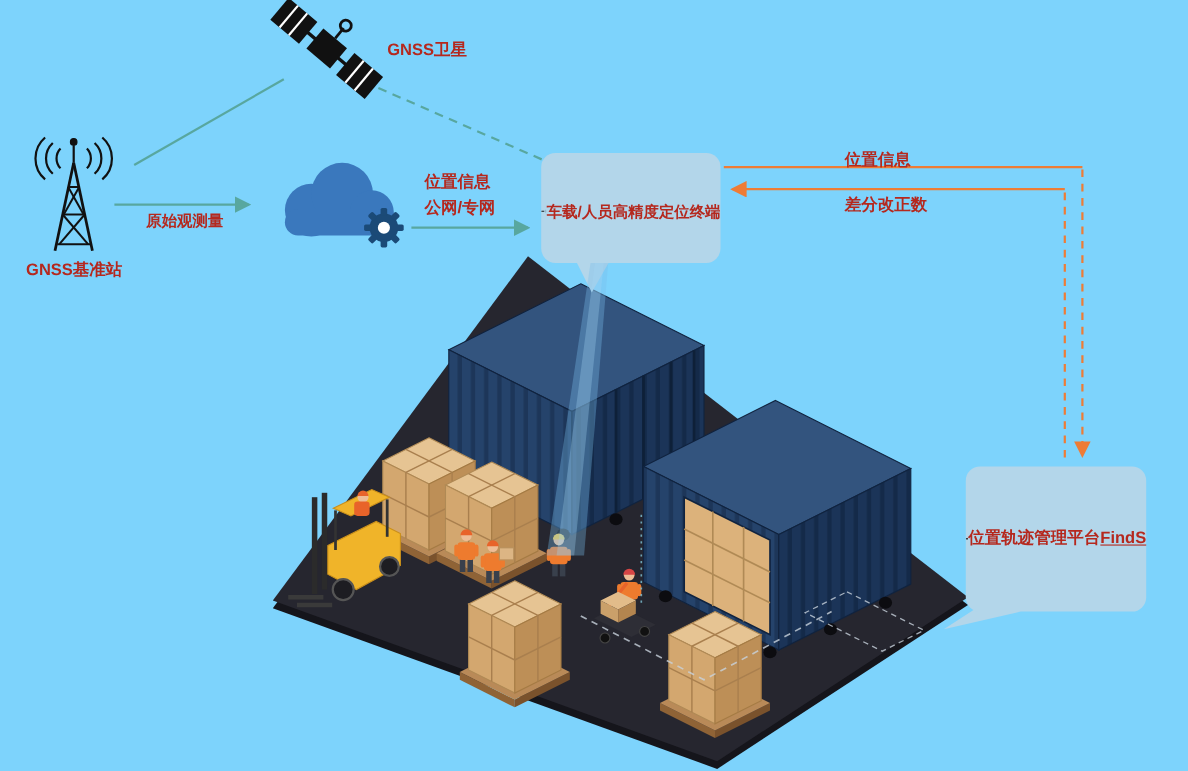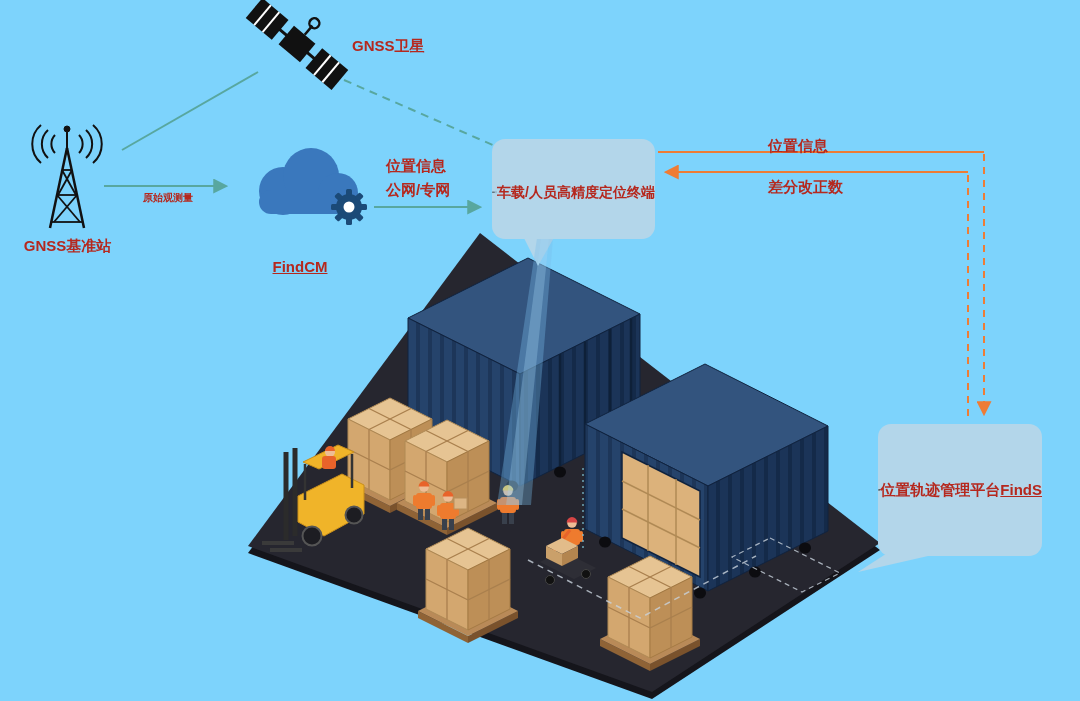--- a/index.html
+++ b/index.html
@@ -229,22 +229,21 @@
     <polygon points="858,572 892,550 928,556" fill="#b3d6ea"></polygon>
     <polygon points="522,234 556,234 538,266" fill="#b3d6ea"></polygon>
     <g>
       <polygon points="537,238 553,238 531,505 497,505" fill="rgba(120,190,235,0.35)"></polygon>
       <polygon points="541,238 549,238 522,505 506,505" fill="rgba(165,215,245,0.3)"></polygon>
     </g>
   </svg>
 
   <div class="lbl" style="left:352px; top:36px;">GNSS卫星</div>
   <div class="lbl center" style="left:10px; top:236px; width:115px;">GNSS基准站</div>
-  <div class="lbl center" style="left:118px; top:191px; width:100px; font-size:10px;">原始观测量</div>
-  <div class="lbl center u" style="left:212px; top:257px; width:176px;">FindCM</div>
+  <div class="lbl center" style="left:118px; top:191px; width:100px; font-size:14px;">原始观测量</div>
   <div class="lbl" style="left:386px; top:156px;">位置信息</div>
   <div class="lbl" style="left:386px; top:180px;">公网/专网</div>
   <div class="lbl" style="left:768px; top:136px;text-align:right;">位置信息</div>
   <div class="lbl" style="left:768px; top:177px;">差分改正数</div>
 
   <div class="bubble" style="left:492px; top:139px; width:163px; height:100px; padding-top:6px;">
     <svg width="142" height="52" viewBox="0 0 142 52">
       <rect x="4" y="16" width="72" height="21" rx="3" fill="#141414"></rect>
       <circle cx="62" cy="26.5" r="6.5" fill="none" stroke="#b3d6ea" stroke-width="2"></circle>
       <rect x="12" y="24" width="18" height="3" fill="#b3d6ea"></rect>

